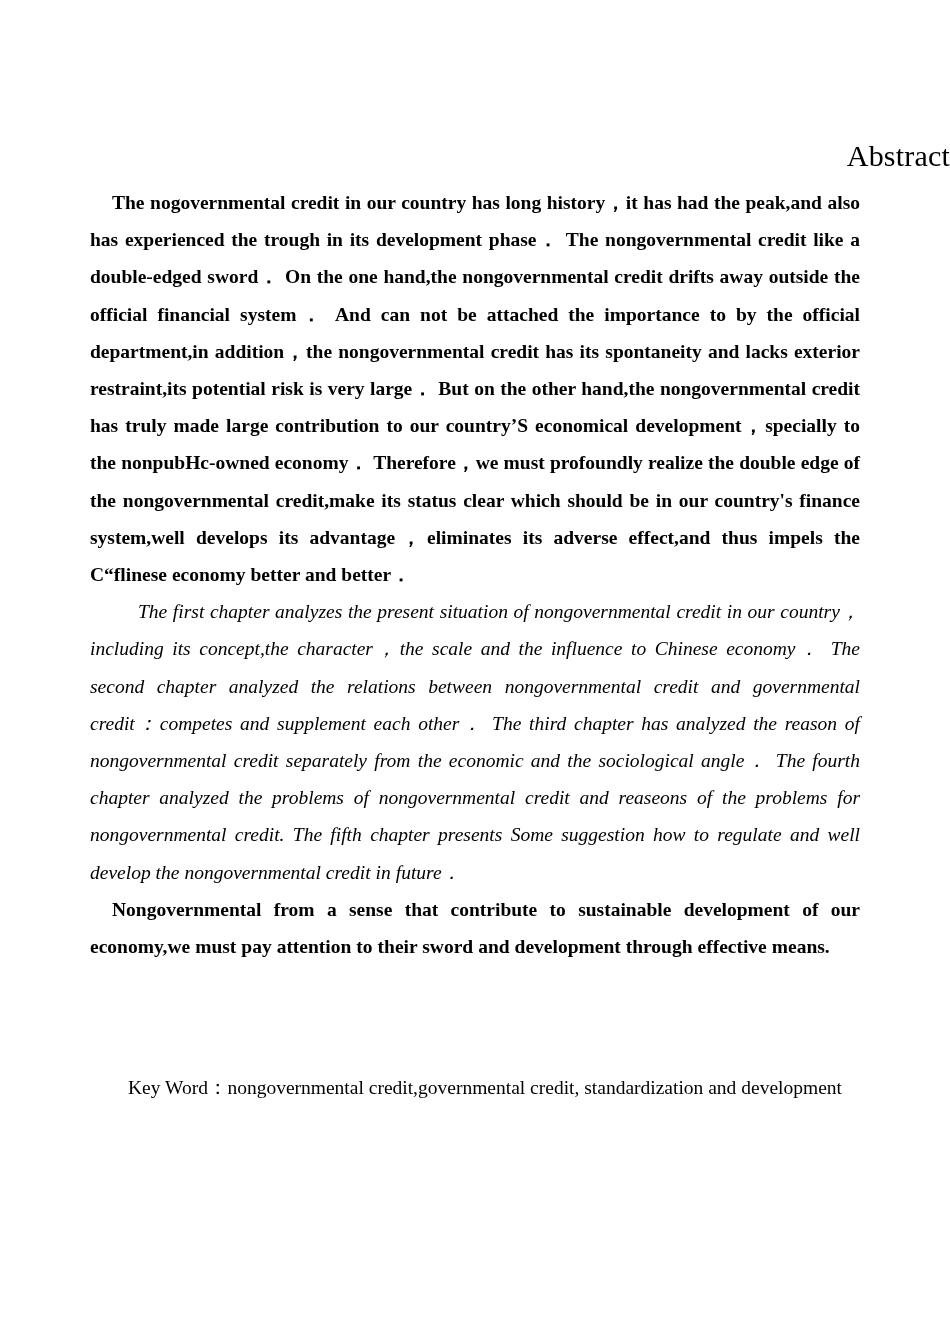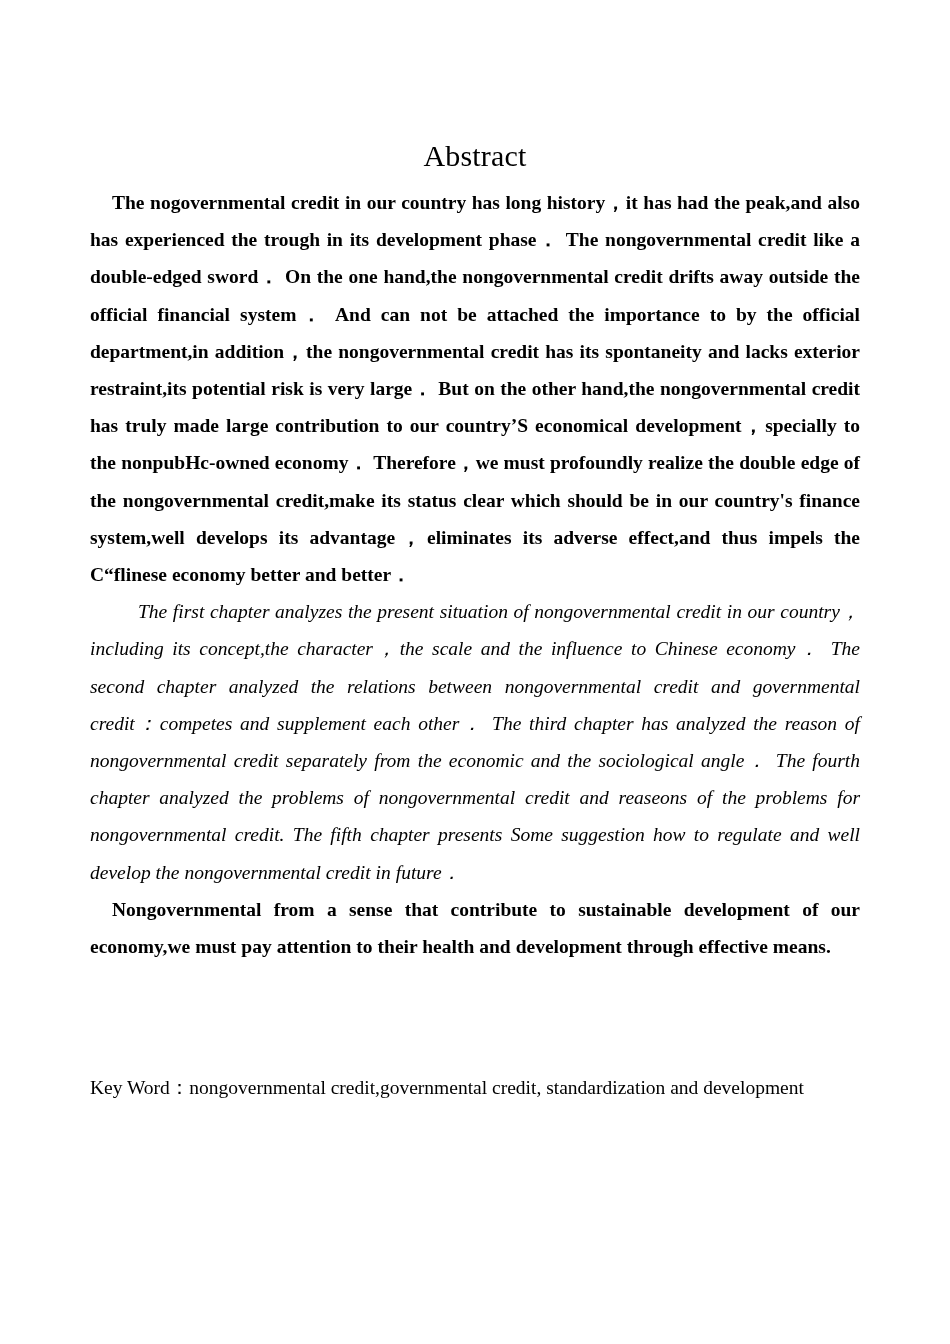--- a/index.html
+++ b/index.html
@@ -20,21 +20,21 @@
     height: 1344px;
     box-sizing: border-box;
     background: #fff;
     overflow: hidden;
   }
   .doc-title {
     position: absolute;
     top: 117px;
     left: 0;
     width: 950px;
-    text-align: center;
+    text-align: right;
     font-size: 30px;
     line-height: 38px;
     font-weight: normal;
     letter-spacing: 0.2px;
   }
   .body-block {
     position: absolute;
     top: 184px;
     left: 90px;
     width: 770px;
@@ -52,39 +52,39 @@
   p.indent-sm { text-indent: 22px; font-weight: bold; }
   p.indent-lg { text-indent: 48px; font-style: italic; }
   p.indent-xs { text-indent: 16px; }
   .keyword-block {
     position: absolute;
     top: 1073px;
     left: 90px;
     width: 790px;
     font-size: 19.5px;
     line-height: 30px;
-    text-align: left;
+    text-align: center;
     white-space: nowrap;
   }
 </style>
 </head>
 <body>
 
 <div class="page">
 
   <h1 class="doc-title">Abstract</h1>
 
   <div class="body-block">
 
     <p class="para indent-sm">The nogovernmental credit in our country has long history，it has had the peak,and also has experienced the trough in its development phase． The nongovernmental credit like a double-edged sword． On the one hand,the nongovernmental credit drifts away outside the official financial system． And can not be attached the importance to by the official department,in addition，the nongovernmental credit has its spontaneity and lacks exterior restraint,its potential risk is very large． But on the other hand,the nongovernmental credit has truly made large contribution to our country’S economical development，specially to the nonpubHc-owned economy． Therefore，we must profoundly realize the double edge of the nongovernmental credit,make its status clear which should be in our country's finance system,well develops its advantage，eliminates its adverse effect,and thus impels the C“flinese economy better and better．</p>
 
 
     <p class="para indent-lg">The first chapter analyzes the present situation of nongovernmental credit in our country，including its concept,the character，the scale and the influence to Chinese economy． The second chapter analyzed the relations between nongovernmental credit and governmental credit：competes and supplement each other． The third chapter has analyzed the reason of nongovernmental credit separately from the economic and the sociological angle． The fourth chapter analyzed the problems of nongovernmental credit and reaseons of the problems for nongovernmental credit. The fifth chapter presents Some suggestion how to regulate and well develop the nongovernmental credit in future．</p>
 
-    <p class="para indent-sm">Nongovernmental from a sense that contribute to sustainable development of our economy,we must pay attention to their health and development through effective means.</p>
+    <p class="para indent-sm">Nongovernmental from a sense that contribute to sustainable development of our economy,we must pay attention to their sword and development through effective means.</p>
 
   </div>
 
   <div class="keyword-block">
     <span>Key Word：</span><span>nongovernmental credit,governmental credit, standardization and development</span>
   </div>
 
 </div>
 
 </body></html>

